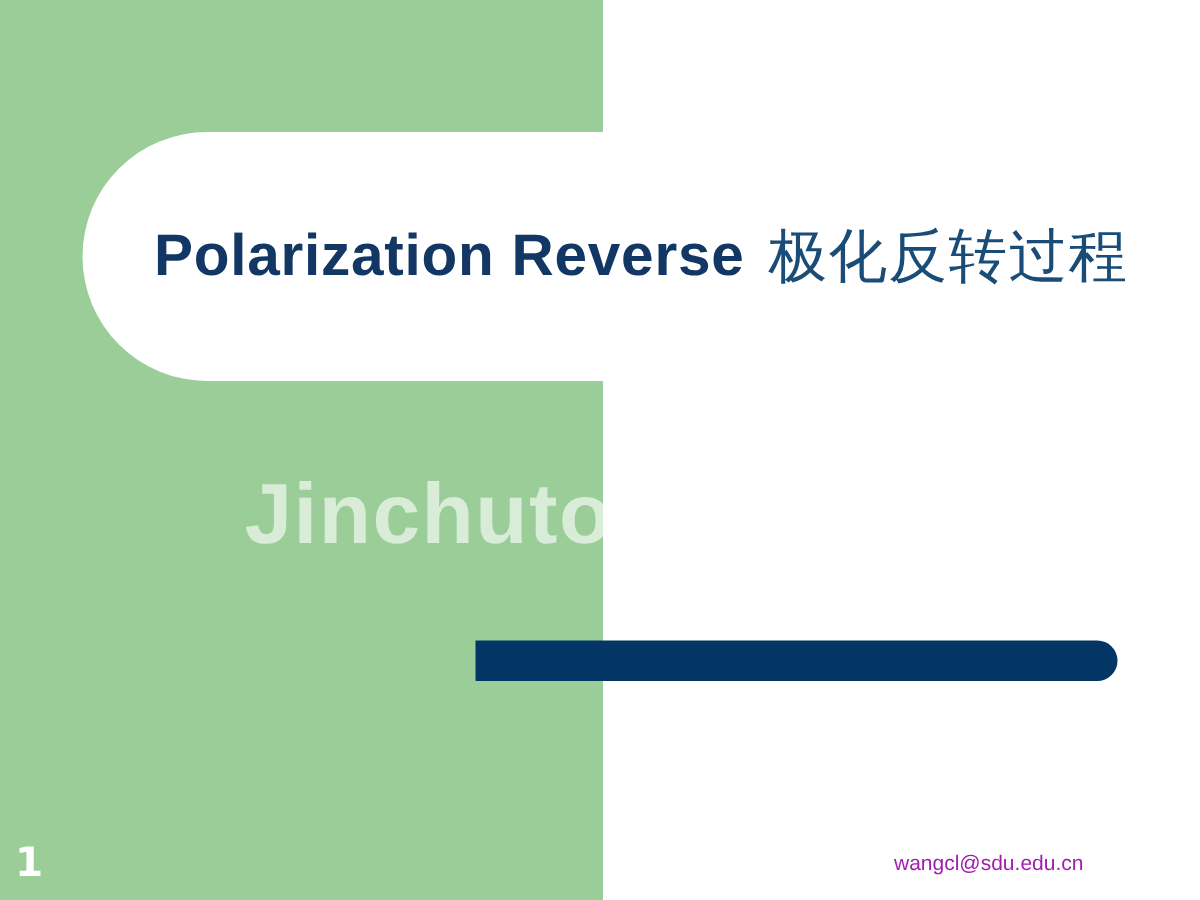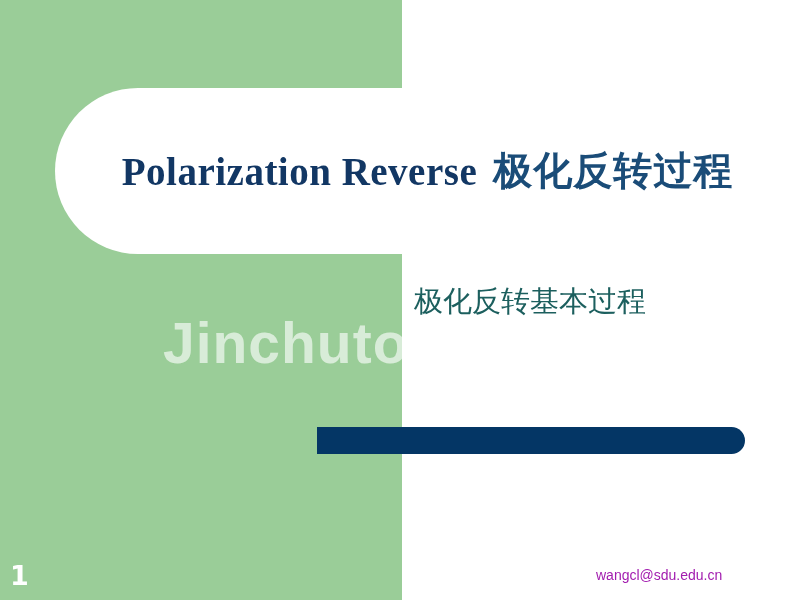--- a/index.html
+++ b/index.html
@@ -59,29 +59,29 @@
     left: 55px;
     top: 88px;
     width: 745px;
     height: 166px;
     display: flex;
     align-items: center;
     justify-content: center;
     white-space: nowrap;
   }
   .title-en {
-    font-family: Liberation Serif, serif;
+    font-family: Liberation Sans, sans-serif;
     font-weight: bold;
     font-size: 39px;
     color: #123764;
     letter-spacing: 0.5px;
   }
   .title-cn {
     font-family: "DejaVu Sans", sans-serif;
-    font-weight: bold;
+    font-weight: normal;
     font-size: 39px;
     color: #1A4C78;
     margin-left: 16px;
     letter-spacing: 1px;
   }
   
   #subtitle {
     position: absolute;
     left: 414px;
     top: 281px;
@@ -138,21 +138,20 @@
   <div id="watermark">Jinchutou.com</div>
 
   <div id="title-band"></div>
 
   <div id="title">
     <span class="title-en">Polarization  Reverse</span>
     <span class="title-cn">极化反转过程</span>
   </div>
 
   <div id="subtitle">
-    <div class="subtitle-line">极化反转基本过程</div>
   </div>
 
   <div id="blue-bar"></div>
 
   <div id="slide-number">1</div>
 
   <div id="footer-email">wangcl@sdu.edu.cn</div>
 
 </div>
 

